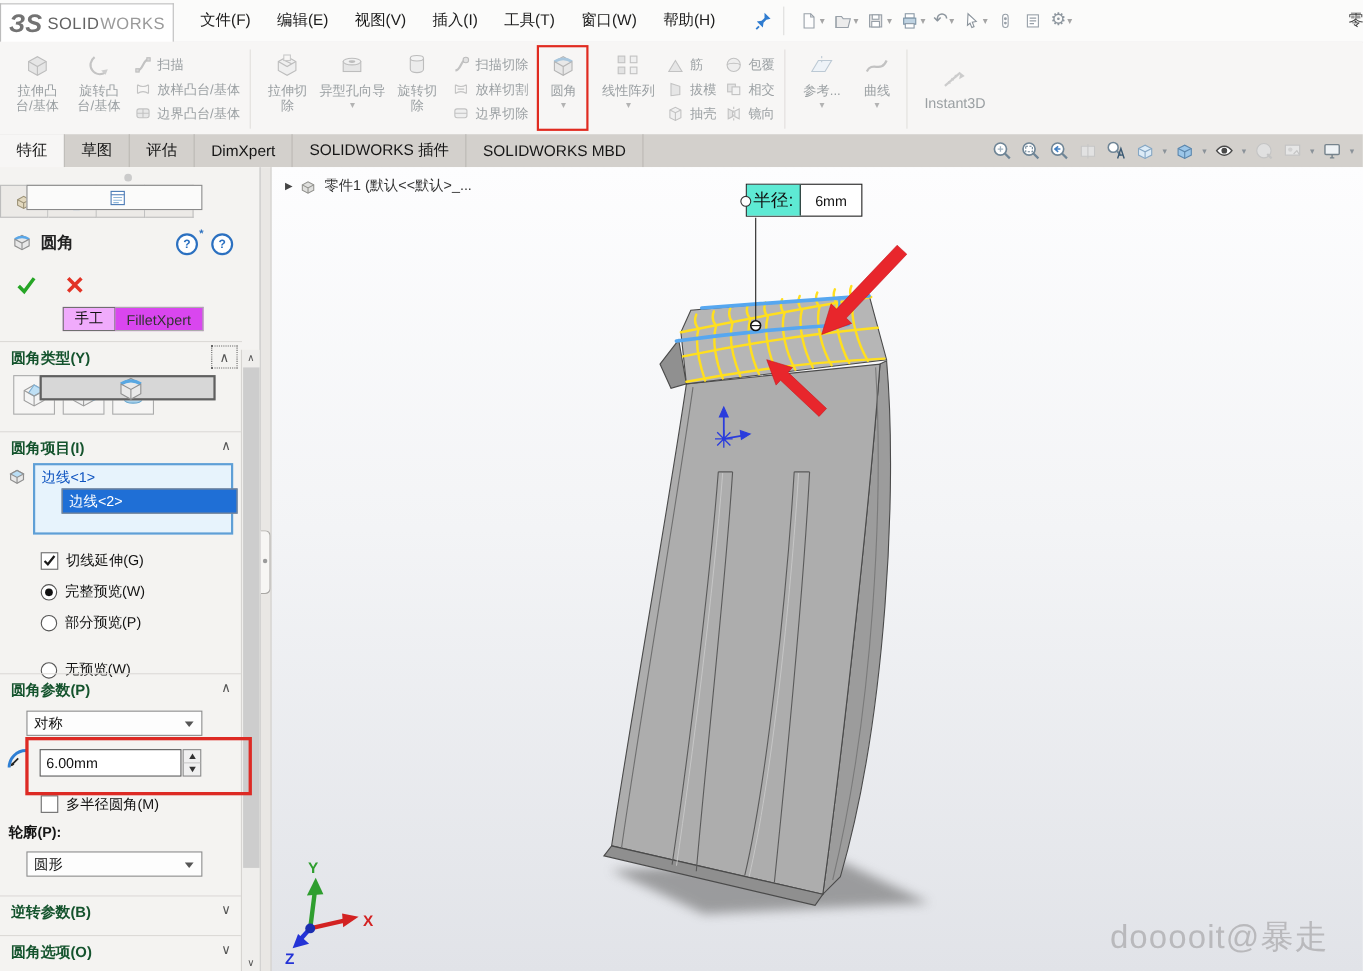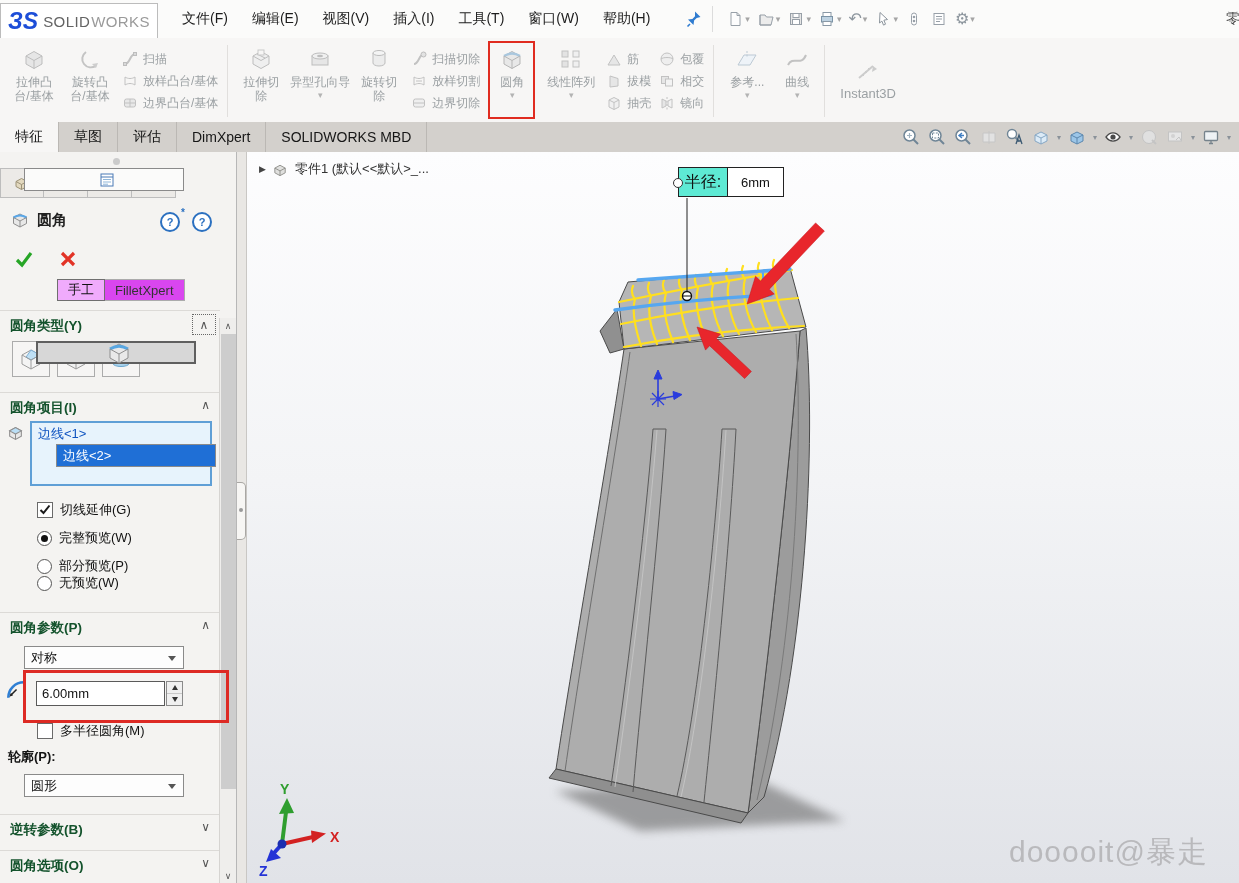--- a/index.html
+++ b/index.html
@@ -2,21 +2,21 @@
 <html><head>
 <meta charset="utf-8">
 <style>
   html,body{margin:0;padding:0}
   body{width:1239px;height:883px;position:relative;overflow:hidden;background:#fff;
        font-family:"Liberation Sans","DejaVu Sans",sans-serif;-webkit-font-smoothing:antialiased}
   svg{display:block}
   
   #titlebar{position:absolute;top:0;left:0;right:0;height:38px;background:#fbfbfa;border-bottom:1px solid #e4e4e4;display:flex;align-items:center}
   #logo{width:158px;height:35px;margin-top:3px;background:#fff;border:1px solid #bcbcbc;border-bottom:none;display:flex;align-items:center;justify-content:center;gap:5px;box-sizing:border-box}
-  .logo3s{color:#1d4ed8;font-size:23px;font-weight:bold;font-style:italic;line-height:1}
+  .logo3s{color:#737373;font-size:23px;font-weight:bold;font-style:italic;line-height:1}
   .logosolid{font-size:15px;font-weight:normal;color:#636363;letter-spacing:.4px}
   .logoworks{font-size:15px;color:#9a9a9a;letter-spacing:.4px;margin-left:-4px}
   #menus{display:flex;margin-left:12px}
   .menu{padding:4px 12px;font-size:14px;color:#1c1c1c;cursor:default}
   #pin{margin-left:24px;display:flex;align-items:center}
   .qsep{width:1px;height:26px;background:#dcdcdc;margin:0 10px}
   #qat{display:flex;align-items:center;gap:1px}
   .qbtn{display:flex;align-items:center;padding:2px 3px}
   .dd{font-size:9px;color:#a5a5a5;margin-left:1px}
   .glyphbtn{font-size:16px;color:#8d969e;line-height:1}
@@ -388,20 +388,21 @@
       </svg>
     <span>Instant3D</span>
   </div>
 </div>
 
 <div id="tabbar">
   <div class="tab active">特征</div>
   <div class="tab">草图</div>
   <div class="tab">评估</div>
   <div class="tab">DimXpert</div>
+  <div class="tab">SOLIDWORKS 插件</div>
   <div class="tab">SOLIDWORKS MBD</div>
 
   <div id="headsup">
     <svg width="20" height="20" viewBox="0 0 20 20">
         <circle cx="8.5" cy="8.5" r="5.5" fill="#fff" stroke="#6f8596" stroke-width="1.5"></circle>
         <line x1="12.5" y1="12.5" x2="17" y2="17" stroke="#6f8596" stroke-width="2"></line>
         <path d="M6 8.5h5M8.5 6v5" stroke="#9fb2c0" stroke-width="1.2"></path>
       </svg>
     <svg width="20" height="20" viewBox="0 0 20 20">
         <circle cx="8.5" cy="8.5" r="5.5" fill="#fff" stroke="#6f8596" stroke-width="1.5"></circle>
@@ -591,21 +592,21 @@
     <span>切线延伸(G)</span>
   </div>
   <div class="cbrow" style="top:377px">
     <span class="rb on"></span>
     <span>完整预览(W)</span>
   </div>
   <div class="cbrow" style="top:405px">
     <span class="rb"></span>
     <span>部分预览(P)</span>
   </div>
-  <div class="cbrow" style="top:422px">
+  <div class="cbrow" style="top:448px">
     <span class="rb"></span>
     <span>无预览(W)</span>
   </div>
 
   <div class="hr" style="top:460px"></div>
   <div class="sech" style="top:467px">圆角参数(P)</div>
   <span class="chev chevpos" style="top:467px">∧</span>
 
   <div class="sel" style="top:494px">
     <span>对称</span>

